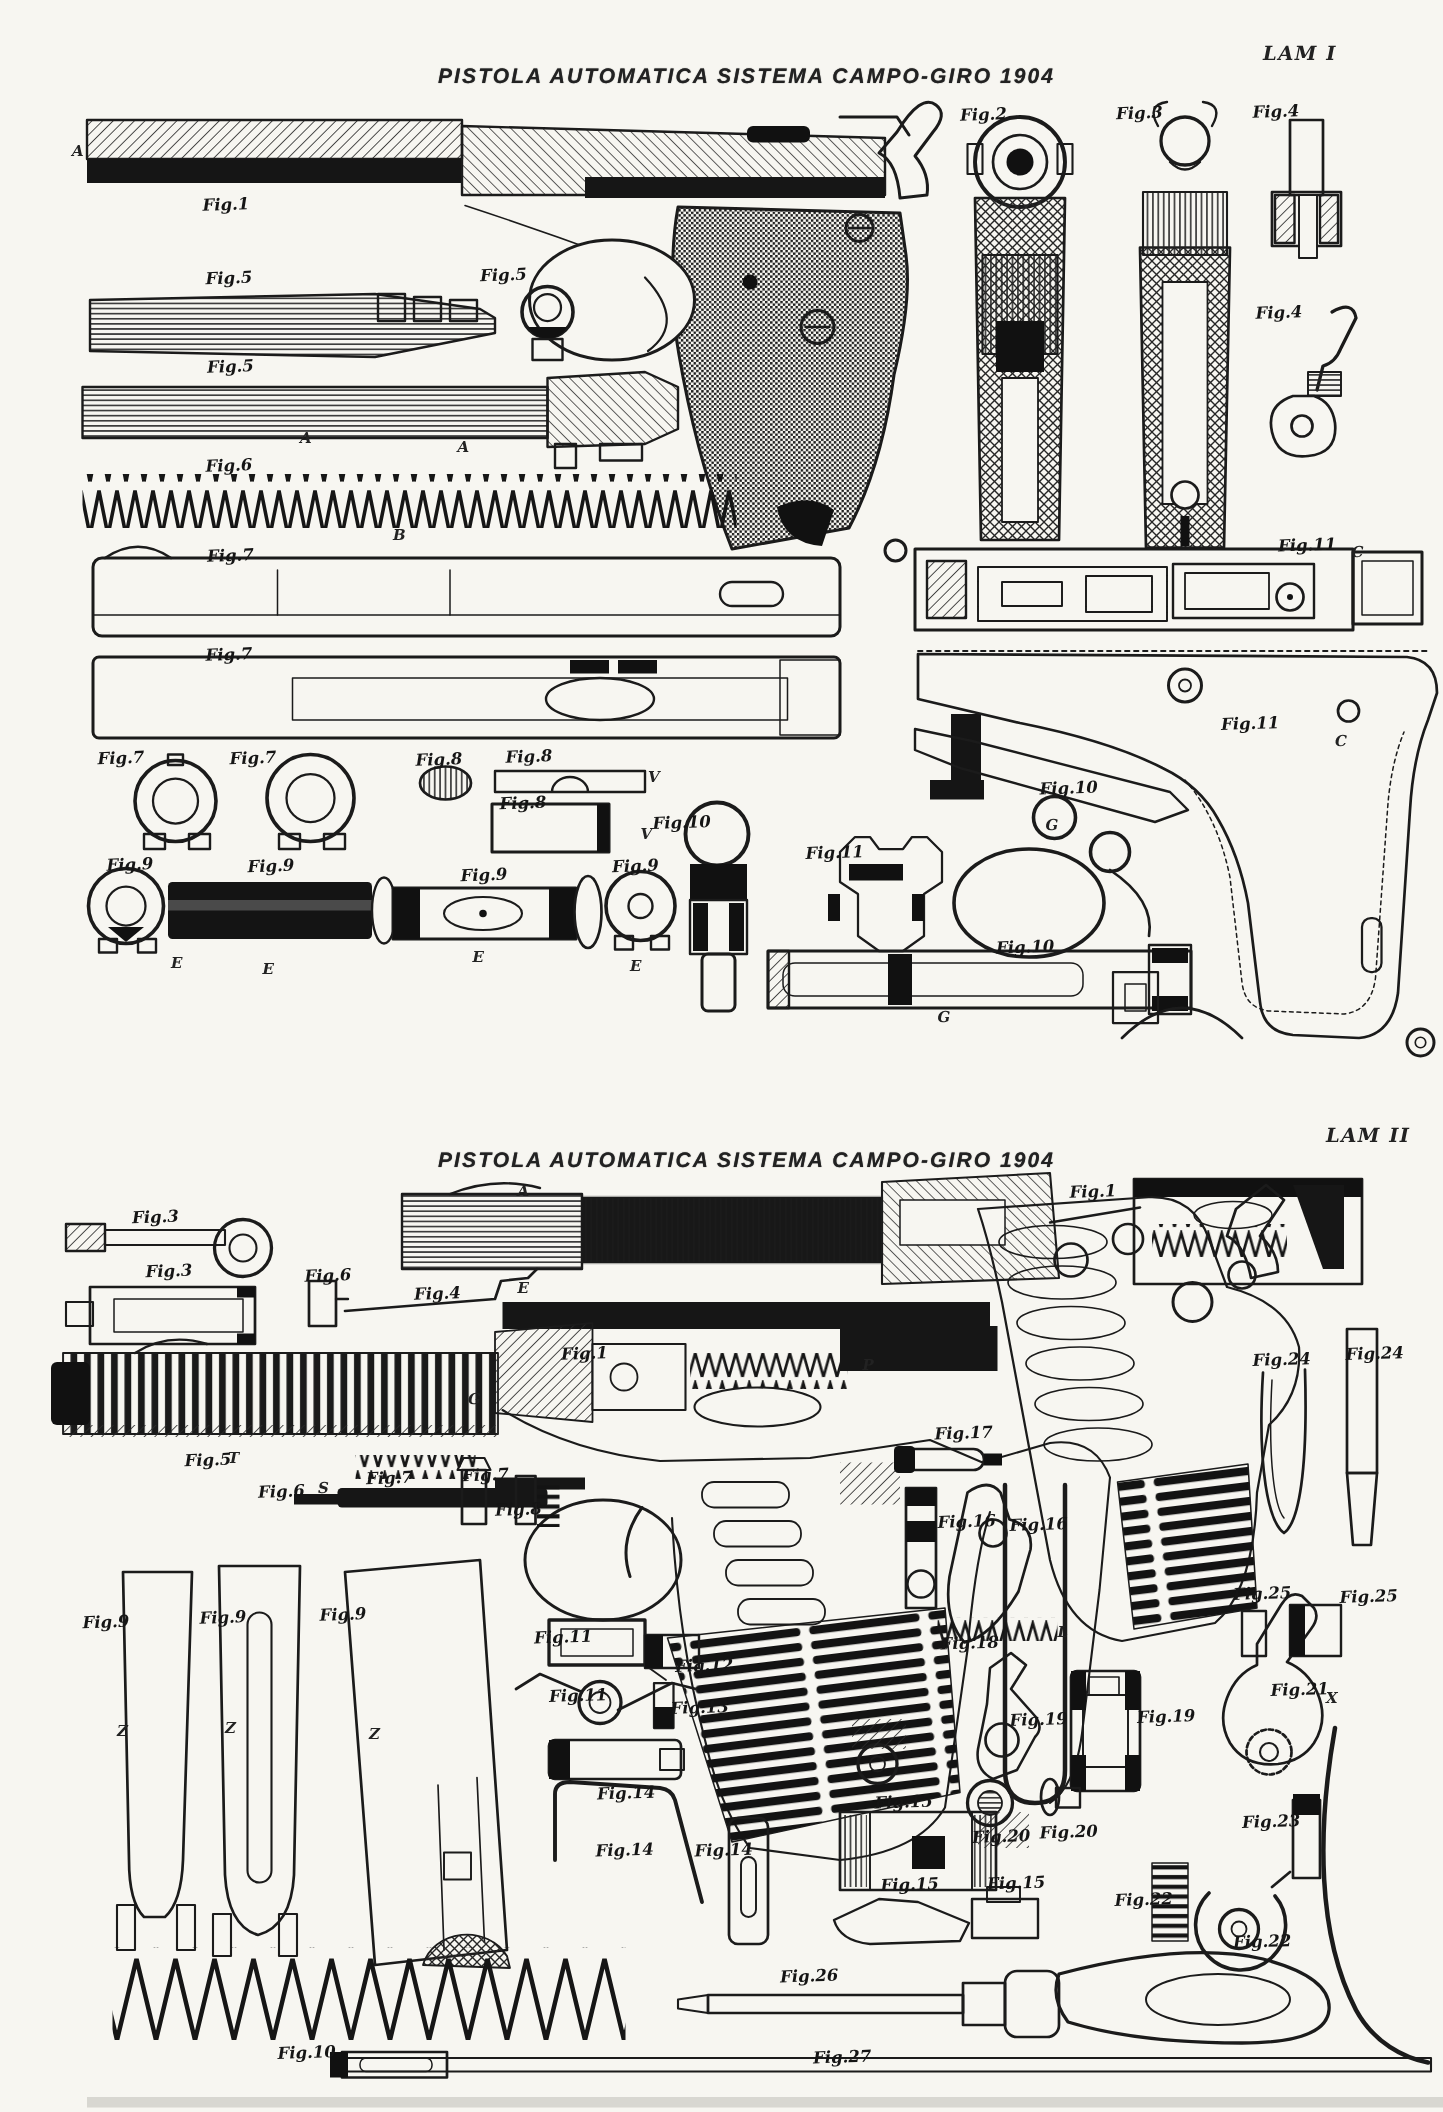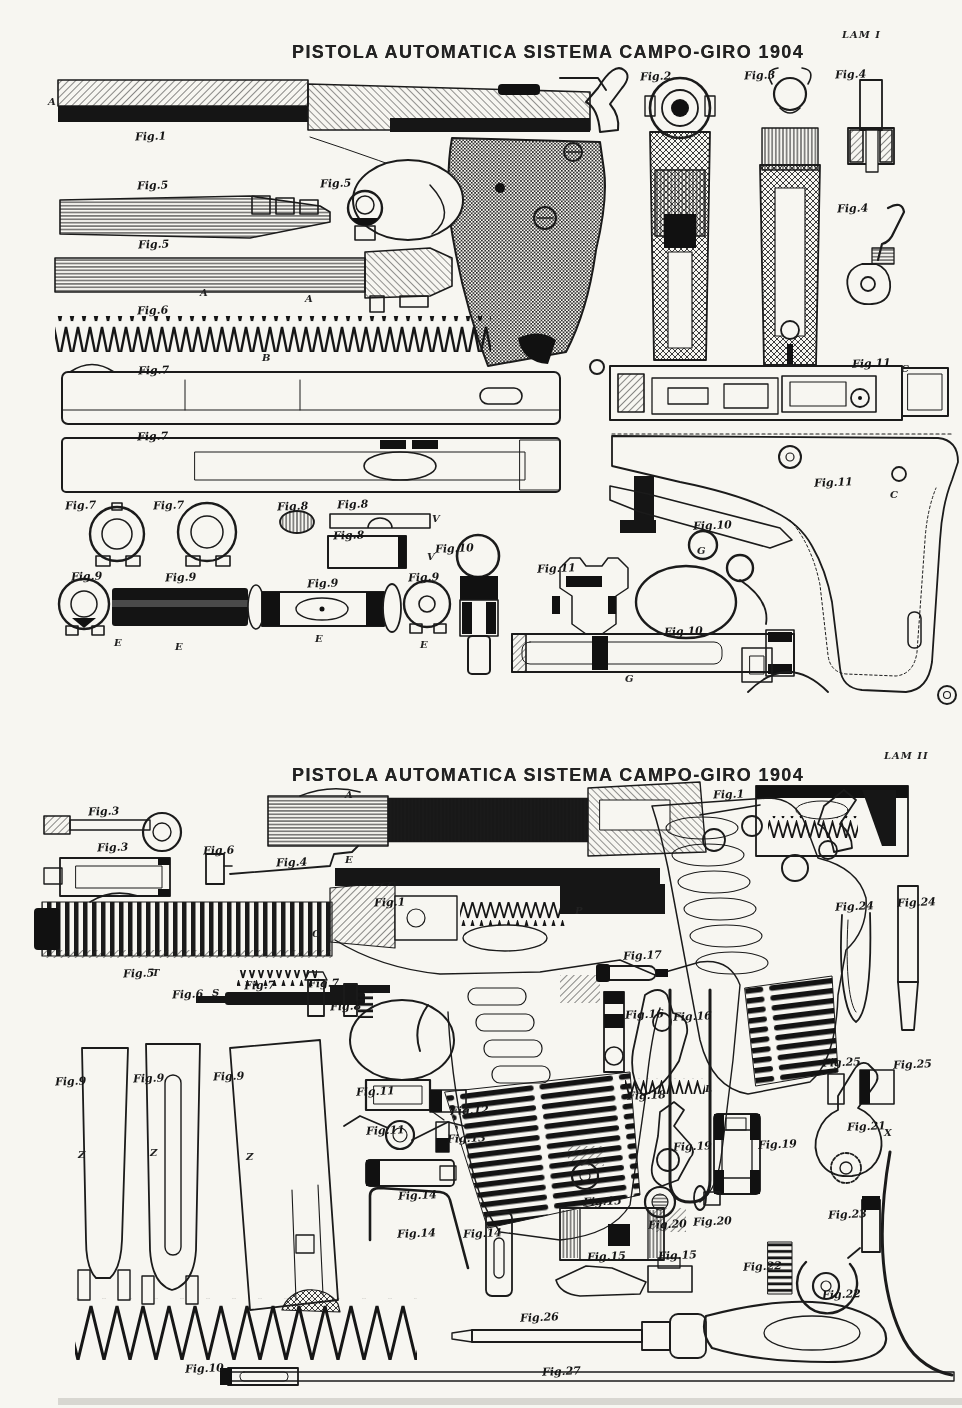--- a/index.html
+++ b/index.html
@@ -1,22 +1,22 @@
 <!DOCTYPE html>
 <html><head>
 <meta charset="utf-8">
 <style>
   html,body{margin:0;padding:0;background:#e8e7e2;}
   .page{position:relative;width:962px;height:1408px;background:#f7f6f1;overflow:hidden;
         font-family:"DejaVu Serif", serif;color:#1b1b1b;}
   .art{position:absolute;left:0;top:0;}
   .plate-title{position:absolute;font-family:"Liberation Sans", sans-serif;font-weight:700;
-        font-size:18px;letter-spacing:1.4px;color:#222;white-space:nowrap;
-        text-shadow:0 0 .6px #444;}
-  .plate-no{position:absolute;font-style:italic;font-weight:700;font-size:10px;color:#222;
+        font-size:14px;letter-spacing:1.4px;color:#222;white-space:nowrap;
+        text-shadow:0 0 .6px #444;font-style:italic;}
+  .plate-no{position:absolute;font-style:italic;font-weight:700;font-size:13px;color:#222;
         letter-spacing:1px;}
   .fig-label{position:absolute;font-style:italic;font-weight:700;font-size:11px;color:#151515;
         white-space:nowrap;transform:rotate(-2deg);}
   .part-letter{position:absolute;font-style:italic;font-weight:700;font-size:10px;color:#222;}
 </style>
 </head>
 <body>
 
 <div class="page">
 

